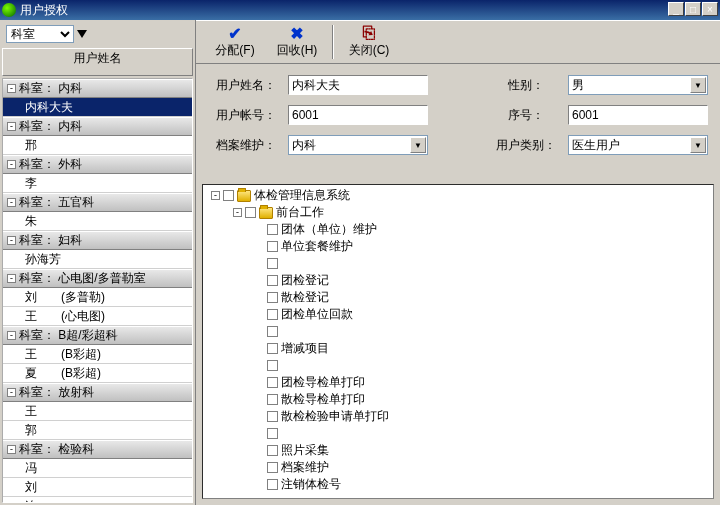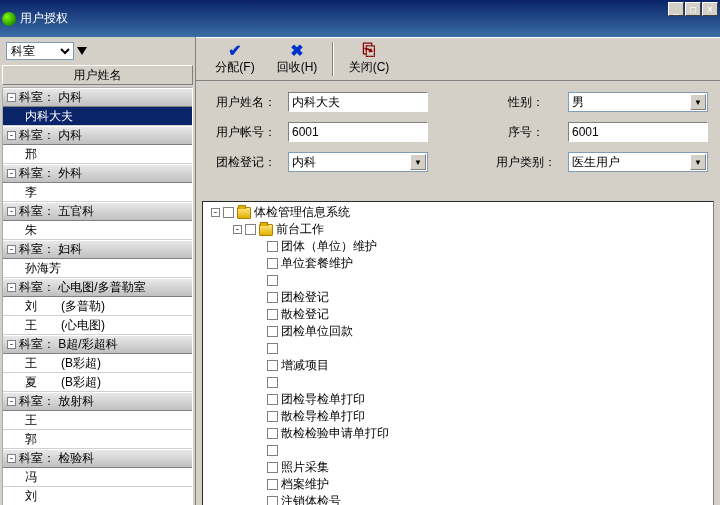--- a/index.html
+++ b/index.html
@@ -1,26 +1,26 @@
 <!DOCTYPE html>
 <html><head>
 <meta charset="utf-8">
 <style>
 *{box-sizing:border-box;margin:0;padding:0;font-family:"SimSun","宋体",sans-serif;font-size:12px}
 body{background:#d4d0c8;width:720px;height:505px;overflow:hidden;position:relative}
-.titlebar{height:37px;background:linear-gradient(to bottom,#0a246a 0%,#3a6ea5 100%);color:#fff;display:flex;align-items:center;padding:0 2px;position:relative}
+.titlebar{height:20px;background:linear-gradient(to bottom,#0a246a 0%,#3a6ea5 100%);color:#fff;display:flex;align-items:center;padding:0 2px;position:relative}
 .titlebar .ticon{width:14px;height:14px;border-radius:50%;background:radial-gradient(circle at 5px 5px,#7cfc00,#006400);margin-right:4px}
 .titlebar .wbtns{position:absolute;right:2px;top:2px;display:flex;gap:1px}
 .wbtn{width:16px;height:14px;background:#d4d0c8;border:1px solid;border-color:#fff #404040 #404040 #fff;font-size:10px;display:flex;align-items:center;justify-content:center;font-family:Arial;cursor:default}
 .main{display:flex;height:485px}
 .left{width:212px;background:#d4d0c8;border-right:1px solid #808080;display:flex;flex-direction:column}
 .filterrow{padding:5px 6px;display:flex;align-items:center;gap:3px}
 .filterrow select{width:68px;height:18px;font-size:12px;background:#fff;border:1px solid #7f9db9}
 .tri{width:0;height:0;border-left:5px solid transparent;border-right:5px solid transparent;border-top:8px solid #000}
-.colhead{height:20px;background:#d4d0c8;border:1px solid;border-color:#fff #808080 #808080 #fff;text-align:center;line-height:18px;margin:0 2px}
+.colhead{height:28px;background:#d4d0c8;border:1px solid;border-color:#fff #808080 #808080 #fff;text-align:center;line-height:18px;margin:0 2px}
 .treewrap{flex:1;overflow-y:auto;overflow-x:hidden;background:#d4d0c8;border:1px inset #fff;margin:2px;scrollbar-width:auto}
 .treewrap::-webkit-scrollbar{width:16px}
 .treewrap::-webkit-scrollbar-track{background:#d4d0c8;border:1px solid #fff}
 .treewrap::-webkit-scrollbar-thumb{background:#d4d0c8;border:1px solid;border-color:#fff #808080 #808080 #fff}
 .treewrap::-webkit-scrollbar-button{background:#d4d0c8;border:1px solid;border-color:#fff #808080 #808080 #fff;height:16px}
 .grp{height:19px;background:linear-gradient(to bottom,#e8e8e8,#c0c0c0);border-top:1px solid #fff;border-bottom:1px solid #808080;display:flex;align-items:center;padding-left:4px;gap:3px}
 .grp .pm{width:9px;height:9px;border:1px solid #808080;background:#fff;font-size:9px;line-height:7px;text-align:center;font-family:monospace}
 .person{height:19px;background:#fff;border-bottom:1px solid #d0d0d0;padding-left:22px;line-height:19px;color:#000;white-space:nowrap;overflow:hidden}
 .person.sel{background:#0a246a;color:#fff}
 
@@ -146,21 +146,21 @@
           <span>男</span>
           <span class="ar">▼</span>
         </div>
 
       <div class="flabel">用户帐号：</div>
       <div class="finput">6001</div>
       <div></div>
       <div class="flabel">序号：</div>
       <div class="finput">6001</div>
 
-      <div class="flabel">团检登记：</div>
+      <div class="flabel">档案维护：</div>
       <div class="fsel">
           <span>内科</span>
           <span class="ar">▼</span>
         </div>
       <div></div>
       <div class="flabel">用户类别：</div>
       <div class="fsel">
           <span>医生用户</span>
           <span class="ar">▼</span>
         </div>

